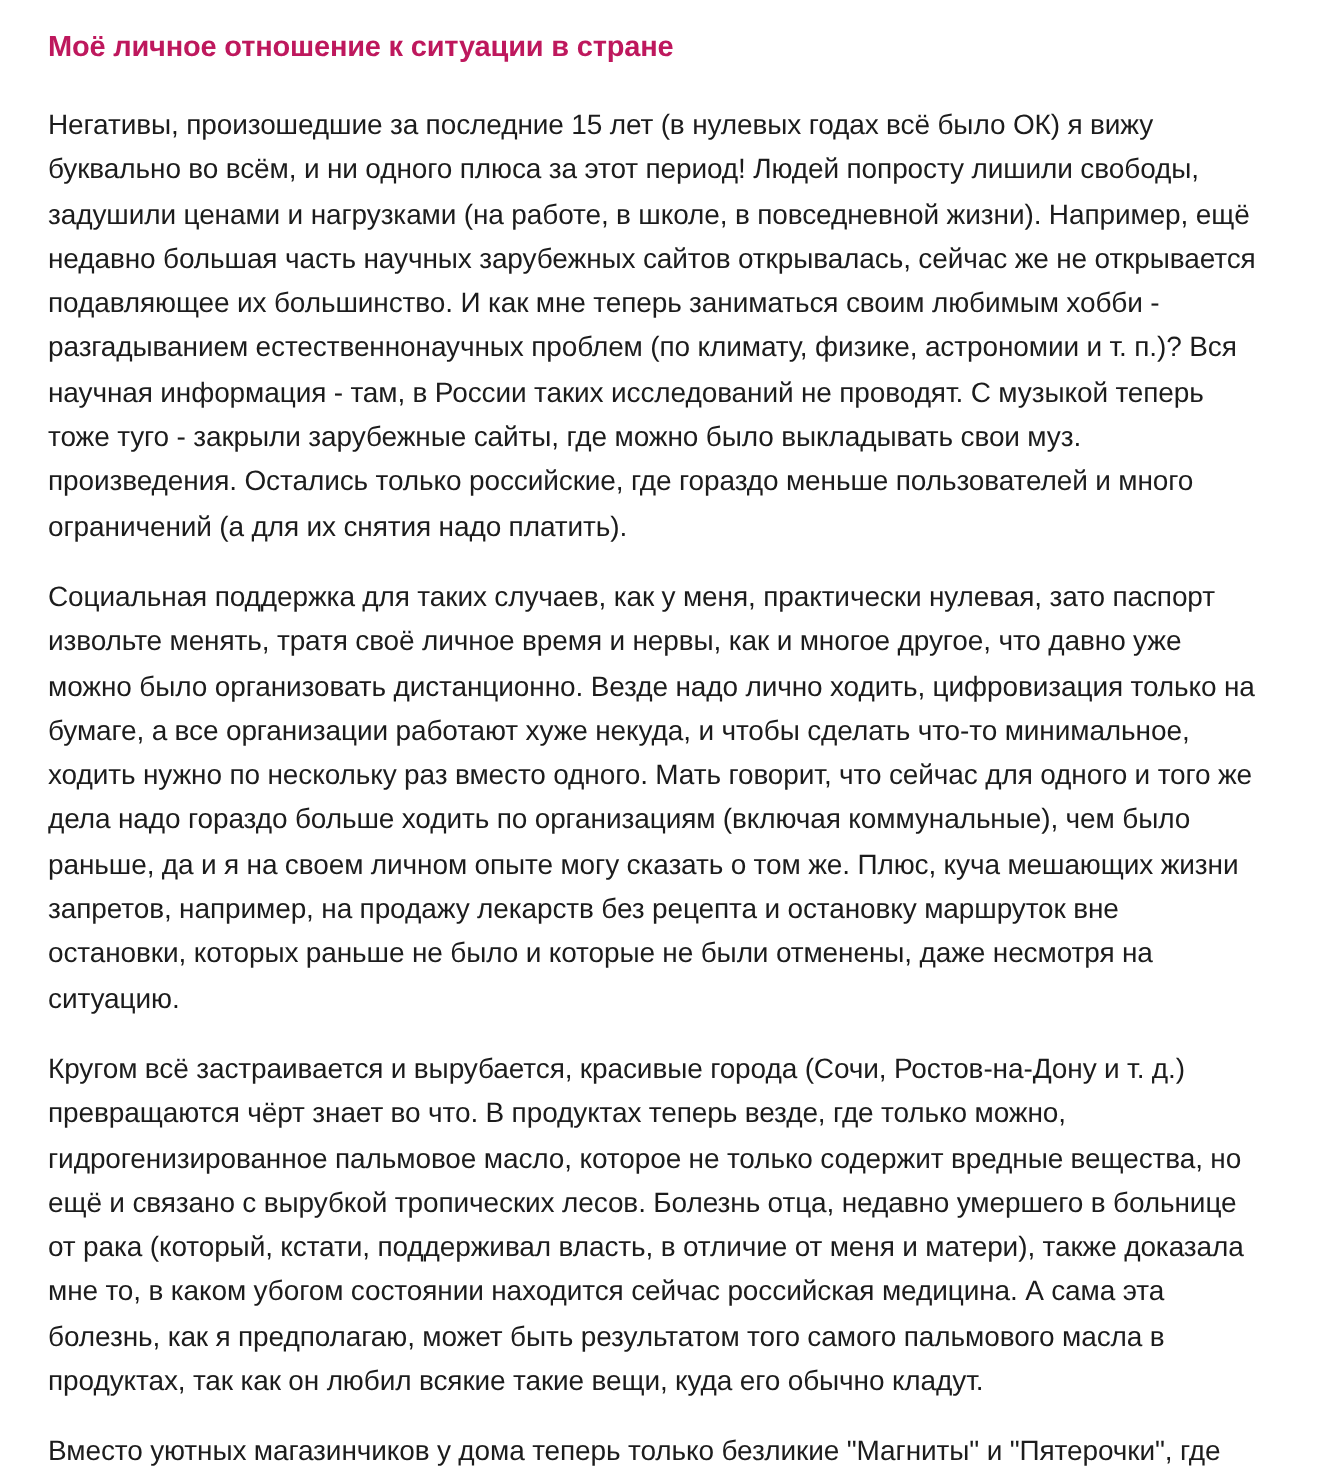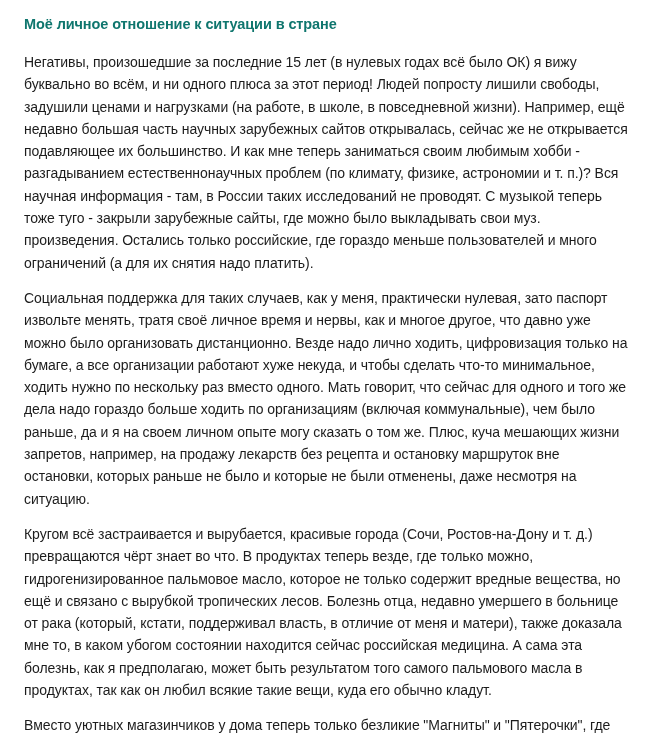--- a/index.html
+++ b/index.html
@@ -18,21 +18,21 @@
     box-sizing: border-box;
     width: 670px;
     height: 733px;
     padding: 14px 25px 0 24px;
     background: #ffffff;
   }
   .doc-title {
     font-size: 14.5px;
     font-weight: bold;
     line-height: 20px;
-    color: #0f766e;
+    color: #be185d;
     margin: 0 0 17px 0;
     letter-spacing: -0.1px;
   }
   .article {
     font-size: 14px;
     line-height: 22.3px;
     color: #1c1c1c;
   }
   .article p {
     margin: 0 16px 13px 0;

